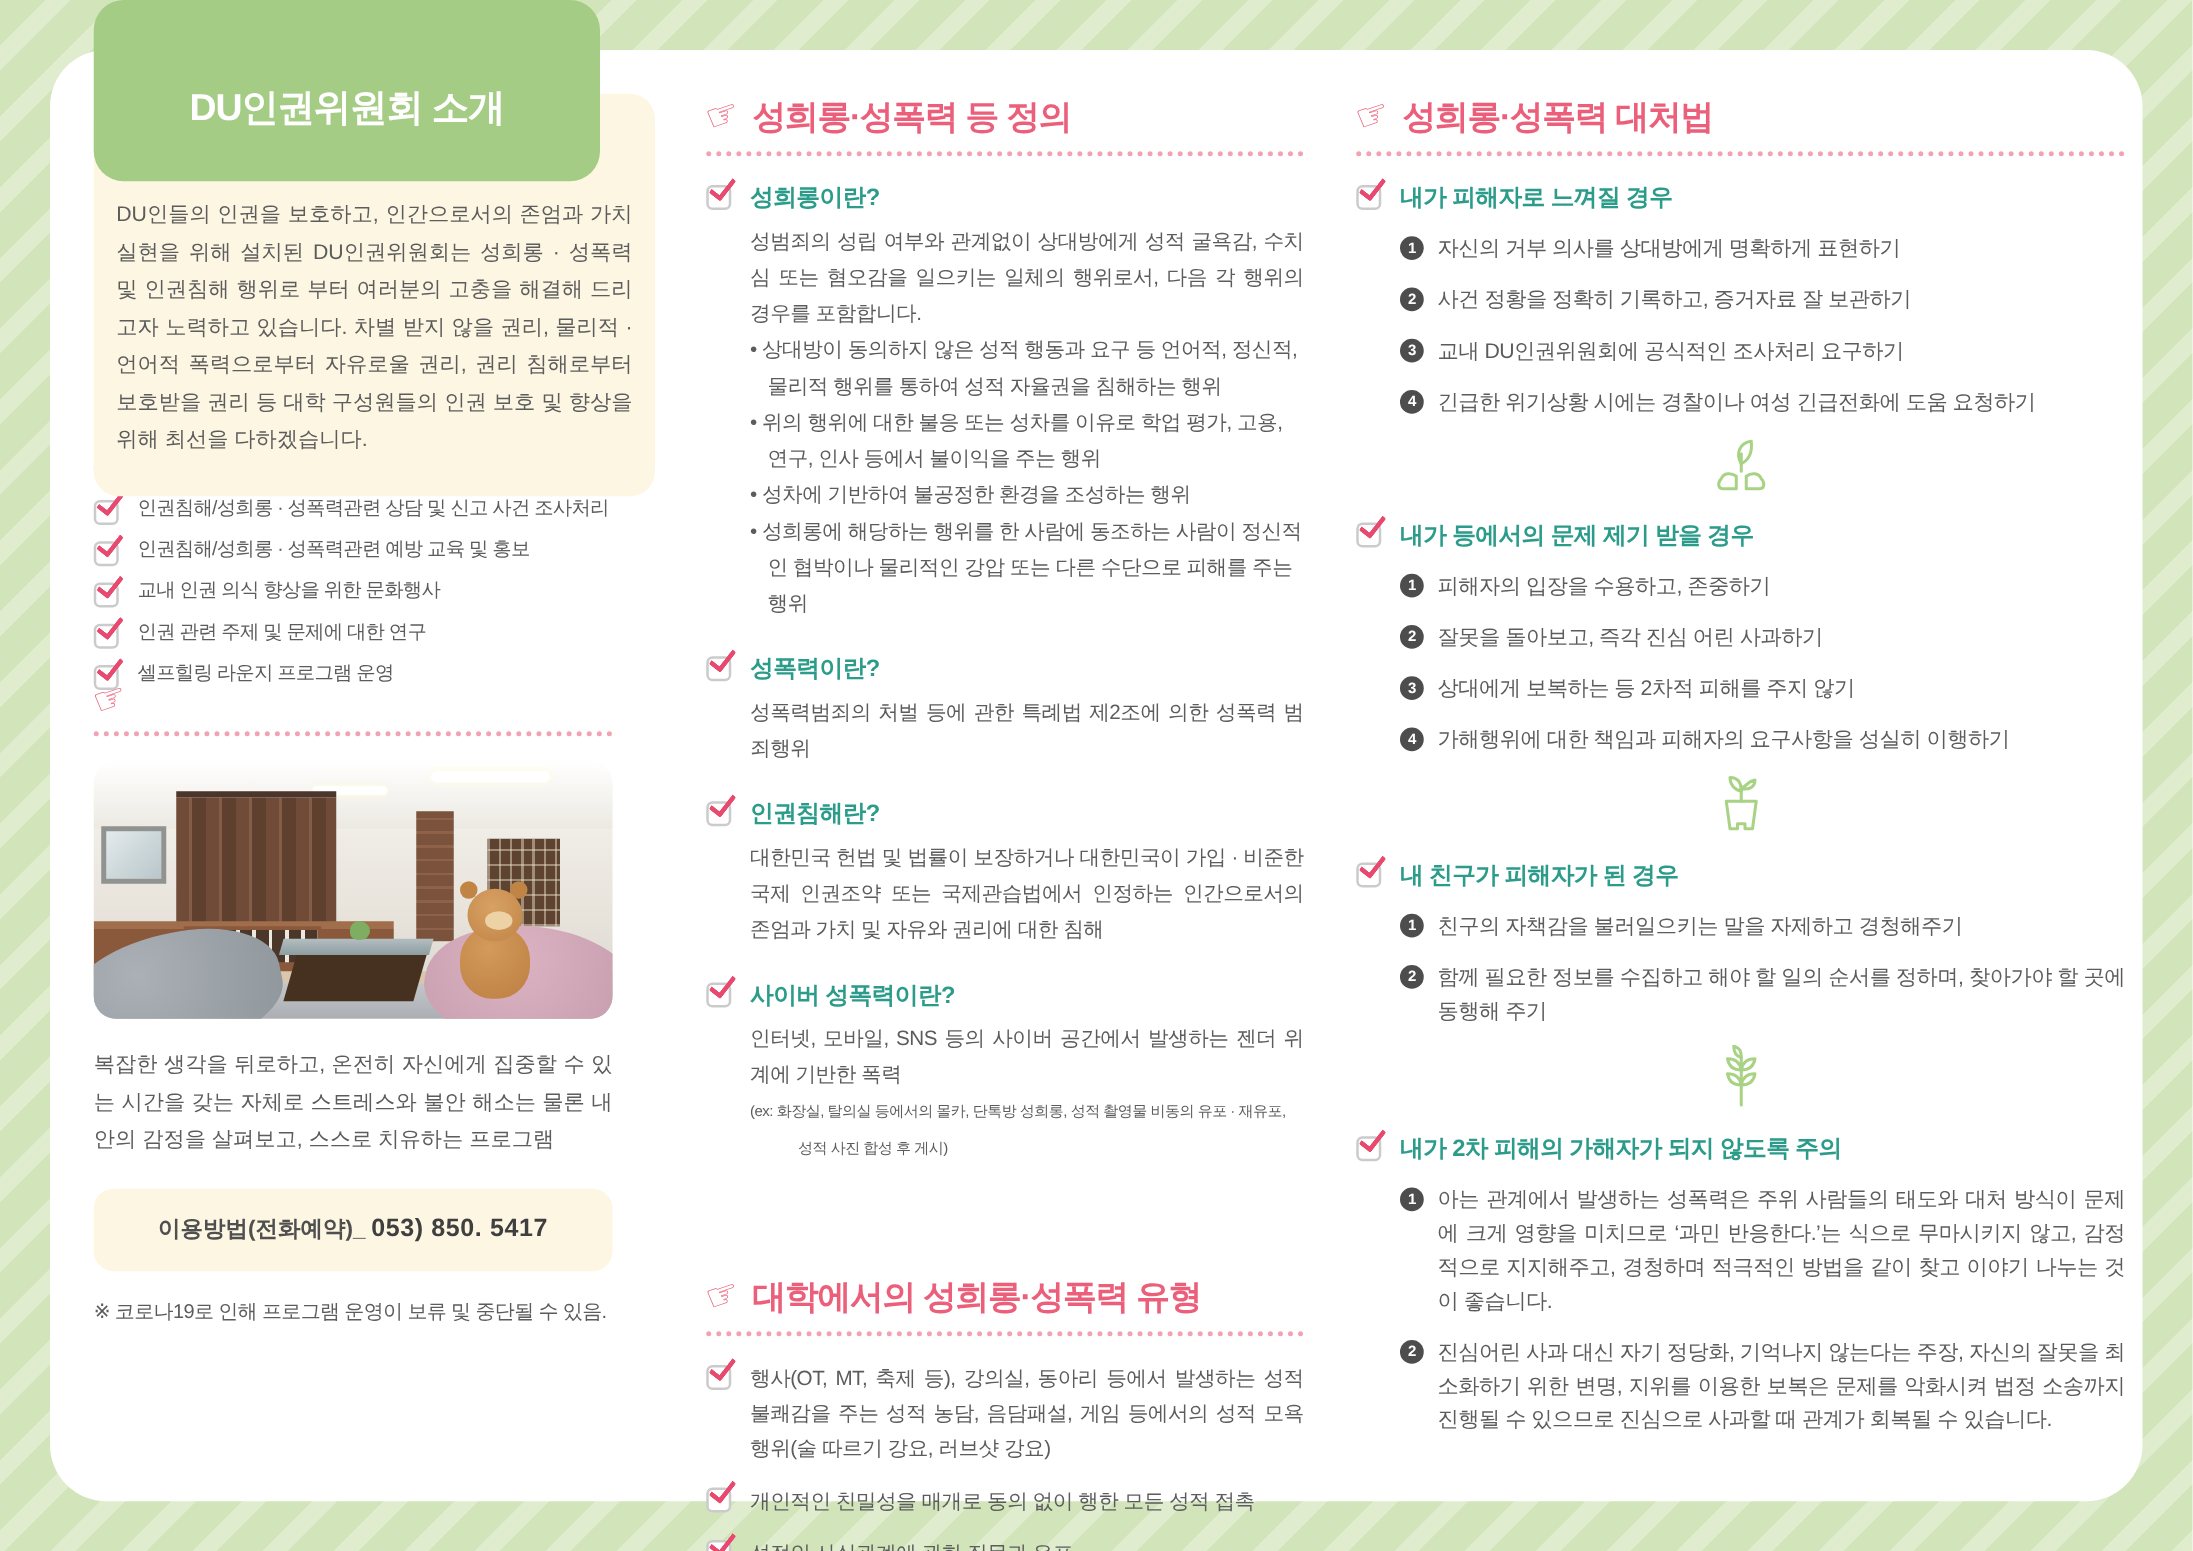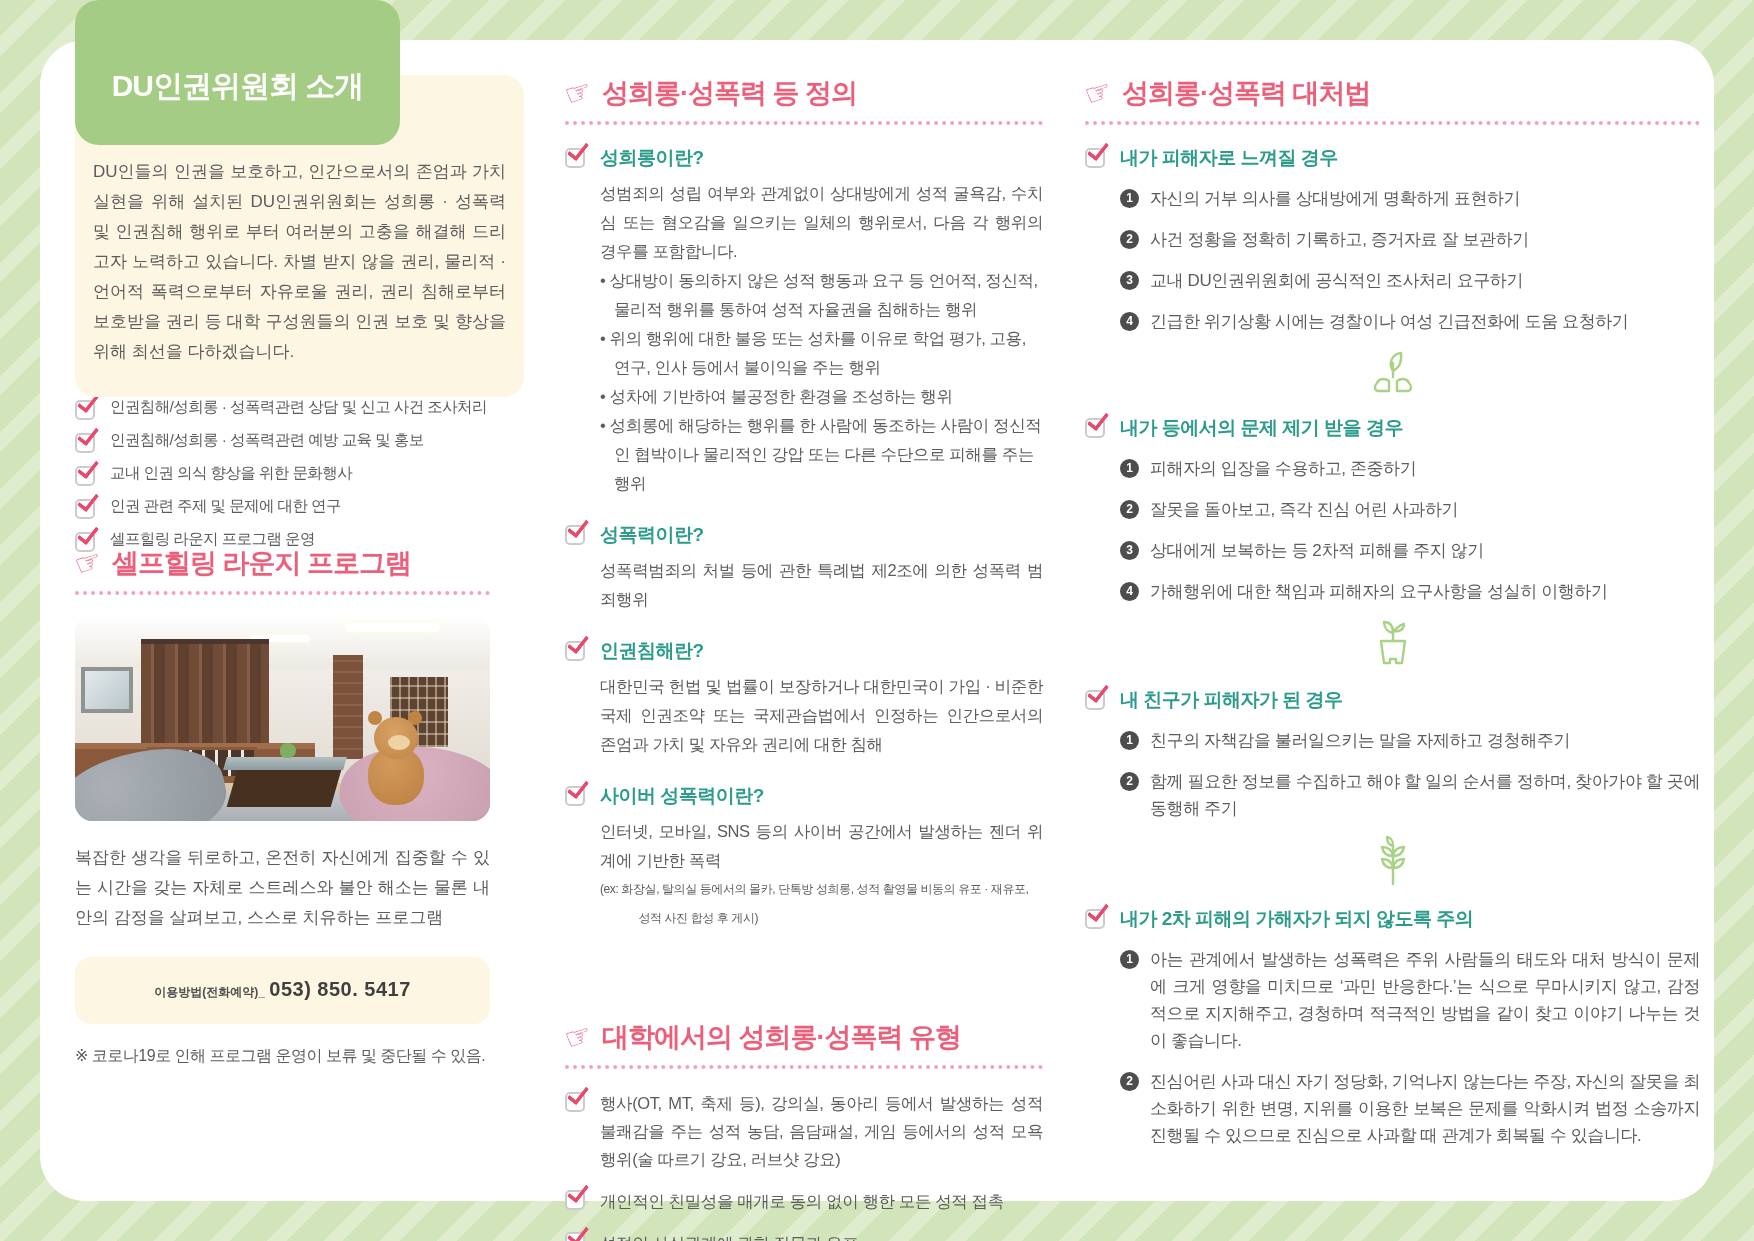--- a/index.html
+++ b/index.html
@@ -29,21 +29,21 @@
 
   
   .sec-title{display:flex; align-items:center; gap:10px;}
   .hand{color:var(--pink); font-size:30px; display:inline-block;
         transform:rotate(-18deg); line-height:1;}
   .sec-title h2{color:var(--pink); font-size:27px; font-weight:bold; letter-spacing:-1px;}
   .dotted{border-bottom:4px dotted var(--pink-dot); margin:10px 0 20px;}
 
   
   .banner{
-    position:absolute; left:0; top:-40px; width:325px; height:145px;
+    position:absolute; left:0; top:-40px; width:405px; height:145px;
     background:var(--banner-green); border-radius:24px;
     display:flex; align-items:center; justify-content:center;
     padding-top:28px; z-index:3;
   }
   .banner span{color:#fff; font-size:30px; font-weight:bold; letter-spacing:-1px;}
   .intro-box{
     position:absolute; left:0; top:35px; width:449px; z-index:2;
     background:var(--cream); border-radius:20px;
     padding:82px 18px 30px 18px;
   }
@@ -65,21 +65,21 @@
   
   .tasks{position:absolute; left:0; top:287px; width:415px;}
   .tasks .check-item{font-size:15.5px; letter-spacing:-0.6px;
     white-space:nowrap; line-height:20px; margin-bottom:13px;}
   .lounge{position:absolute; left:0; top:505px; width:415px;}
   .lounge-desc{margin-top:22px; font-size:17px; line-height:30px; text-align:justify;}
   .contact-box{
     margin-top:24px; background:var(--cream); border-radius:16px;
     padding:16px 10px; text-align:center; line-height:32px;
   }
-  .contact-box .lbl{font-weight:bold; font-size:12px; color:#4f4f4f;}
+  .contact-box .lbl{font-weight:bold; font-size:18px; color:#4f4f4f;}
   .contact-box .phone{font-weight:bold; font-size:20px; color:#3f3f3f; letter-spacing:0.5px;}
   .contact-box .val{font-size:17px; color:#4f4f4f;}
   .covid-note{margin-top:22px; font-size:16px; letter-spacing:-0.5px; white-space:nowrap;}
 
   
   .photo{
     position:relative; margin-top:0; width:415px; height:206px;
     border-radius:18px; overflow:hidden;
     background:linear-gradient(#fbfaf8 0%,#efece6 30%,#e9e4dc 55%,#d9d5cf 100%);
   }
@@ -203,21 +203,20 @@
           <div class="check-item">
             <span class="checkbox"></span>
             <span>셀프힐링 라운지 프로그램 운영</span>
           </div>
         </div>
     </div>
 
     <div class="lounge">
       <div class="sec-title">
         <span class="hand">☞</span>
-        <h2>셀프힐링 라운지 프로그램</h2>
       </div>
       <div class="dotted"></div>
 
       <div class="photo">
         <div class="ph-ceiling"></div>
         <div class="ph-light1"></div>
         <div class="ph-light2"></div>
         <div class="ph-window"></div>
         <div class="ph-woodwall"></div>
         <div class="ph-pillar1"></div>

